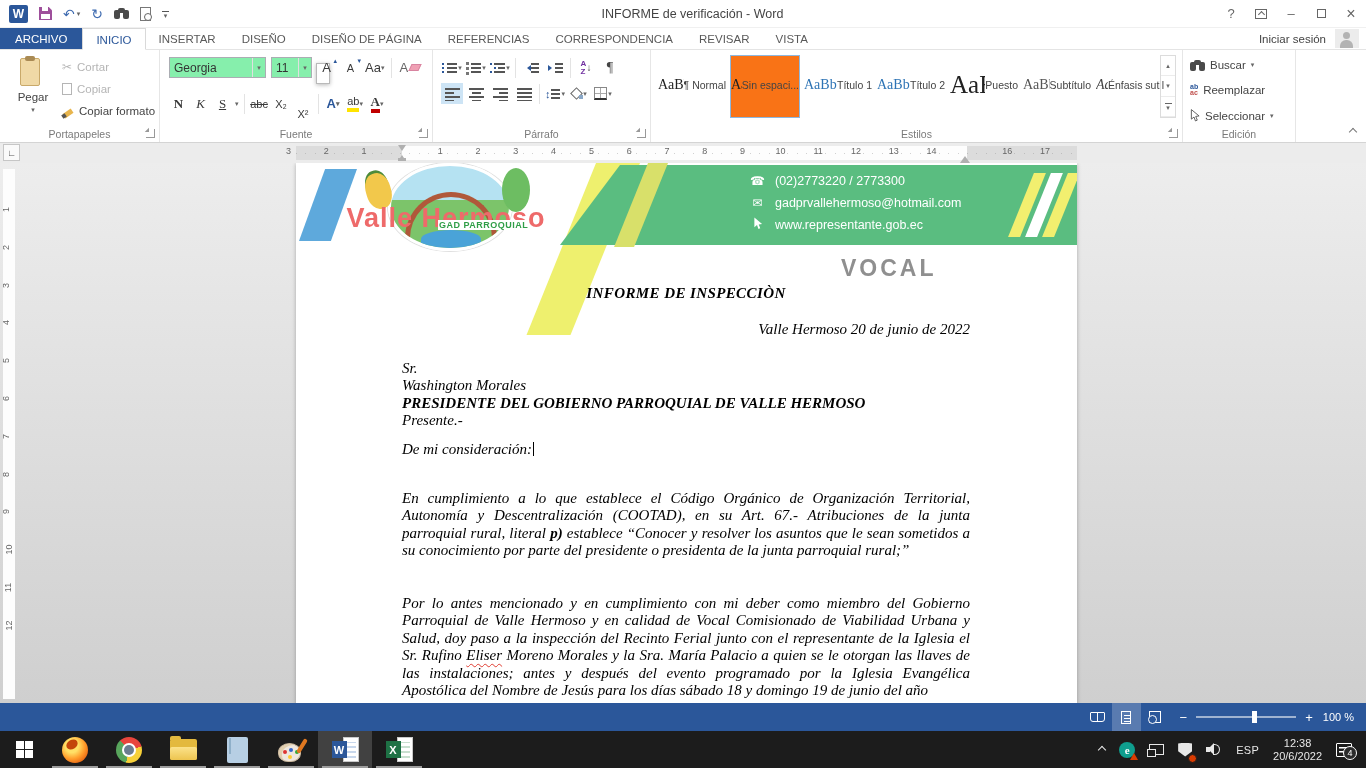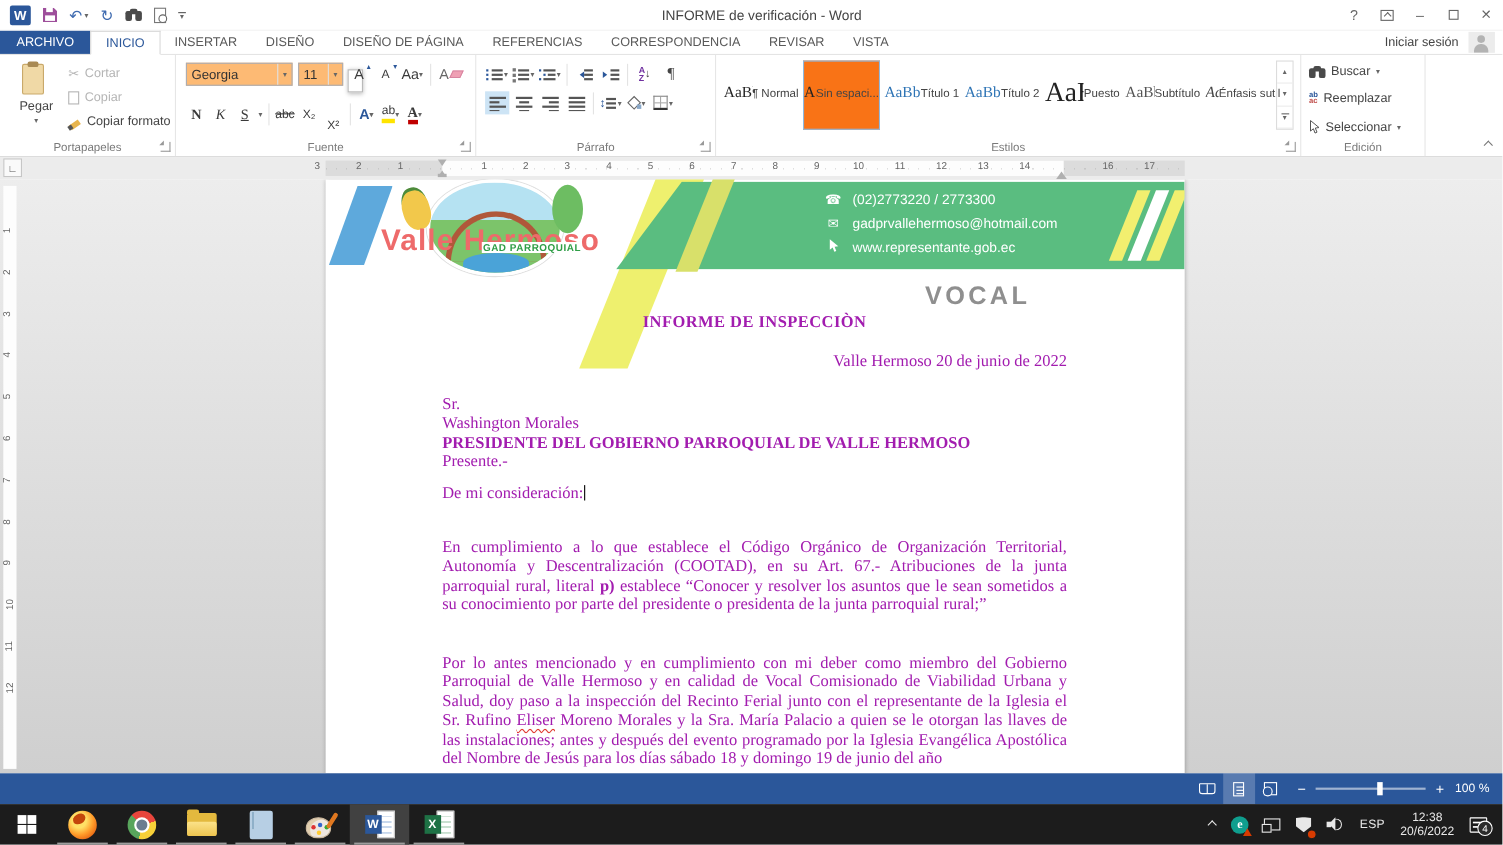--- a/index.html
+++ b/index.html
@@ -64,21 +64,21 @@
 .ic-copy::before{content:"";position:absolute;left:2px;top:-3px;width:10px;height:12px;border:1px solid #b5b5b5;background:#fff;z-index:-1;}
 .ic-brush{width:12px;height:12px;position:relative;display:inline-block;}
 .ic-brush::before{content:"";position:absolute;left:1px;top:6px;width:10px;height:5px;background:#e8b54d;transform:rotate(-35deg);}
 .ic-brush::after{content:"";position:absolute;left:0;top:9px;width:4px;height:4px;background:#555;transform:rotate(-35deg);}
 .scissors{font-size:12px;color:#b5b5b5;line-height:1;}
 
 
 .g-font{width:273px;}
 .frow1{position:absolute;left:9px;top:7px;display:flex;align-items:center;gap:5px;}
 .frow2{position:absolute;left:9px;top:33px;display:flex;align-items:center;gap:3px;}
-.combo{height:21px;border:1px solid #abadb3;display:flex;align-items:center;font-size:12px;color:#333;background:#fdba74;}
+.combo{height:21px;border:1px solid #abadb3;display:flex;align-items:center;font-size:12px;color:#333;background:#86efac;}
 .combo .cv{padding:0 4px;flex:1;}
 .combo .ca{width:13px;height:100%;display:flex;align-items:center;justify-content:center;border-left:1px solid #e0e0e0;font-size:7px;color:#666;}
 .fbtn{height:20px;min-width:19px;display:flex;align-items:center;justify-content:center;font-size:13px;color:#3a3a3a;position:relative;}
 .fbtn .arr-up{position:absolute;right:-1px;top:-1px;font-size:7px;color:#2b579a;}
 .fbtn .arr-dn{position:absolute;right:-1px;top:-1px;font-size:7px;color:#2b579a;}
 .b-bold{font-weight:bold;font-family:"Liberation Serif",serif;}
 .b-ital{font-style:italic;font-family:"Liberation Serif",serif;}
 .b-und{text-decoration:underline;font-family:"Liberation Serif",serif;}
 .b-strike{text-decoration:line-through;font-size:11px;}
 .b-eff{color:#2b579a;font-weight:bold;}
@@ -177,21 +177,21 @@
 .lh-circle{position:absolute;left:92px;top:0;width:124px;height:88px;border-radius:50%;border:3px solid #fff;box-shadow:0 0 0 1px #e0e0e0;overflow:hidden;background:linear-gradient(#b5e2f2 0 42%,#7cc46a 42% 100%);}
 .lh-arch{position:absolute;left:14px;bottom:10px;width:92px;height:46px;border:5px solid #b0583a;border-bottom:none;border-radius:50% 50% 0 0/100% 100% 0 0;}
 .lh-river{position:absolute;left:30px;bottom:0;width:60px;height:18px;background:#4aa3d8;border-radius:50% 50% 0 0;}
 .lh-pine{position:absolute;left:70px;top:10px;width:25px;height:36px;background:#f2c84b;border-radius:45%;transform:rotate(-16deg);box-shadow:0 -4px 0 -1px #4d8b3a;}
 .lh-tree{position:absolute;left:206px;top:5px;width:28px;height:44px;background:#6dbd62;border-radius:50%;}
 .lh-brand{position:absolute;left:30px;top:40px;width:240px;text-align:center;font-size:27px;font-weight:bold;color:#ee6a6a;letter-spacing:1px;white-space:nowrap;}
 .lh-gad{position:absolute;left:142px;top:57px;font-size:9px;font-weight:bold;color:#2f9e47;letter-spacing:.5px;white-space:nowrap;background:#fff;padding:0 1px;}
 .lh-vocal{position:absolute;left:545px;top:92px;font-size:23px;font-weight:bold;color:#8f8f8f;letter-spacing:3px;}
 
 
-.tx{position:absolute;left:106px;width:568px;font-family:"Liberation Serif",serif;font-size:15px;line-height:17.4px;color:#a21caf;}
+.tx{position:absolute;left:106px;width:568px;font-family:"Liberation Serif",serif;font-size:15px;line-height:17.4px;color:#000000;font-style:italic;}
 .tx-title{top:122px;text-align:center;font-weight:bold;letter-spacing:.4px;}
 .tx-date{top:158px;text-align:right;}
 .tx-recip{top:197px;}
 .tx-recip .bold{font-weight:bold;}
 .tx-salut{top:278px;}
 .caret{display:inline-block;width:1px;height:14px;background:#000;vertical-align:-2px;margin-left:1px;}
 .tx-p{text-align:justify;}
 .tx-p1{top:327px;}
 .tx-p2{top:432px;}
 .misspell{text-decoration:underline wavy #e03c31;text-underline-offset:3px;text-decoration-thickness:1px;}

